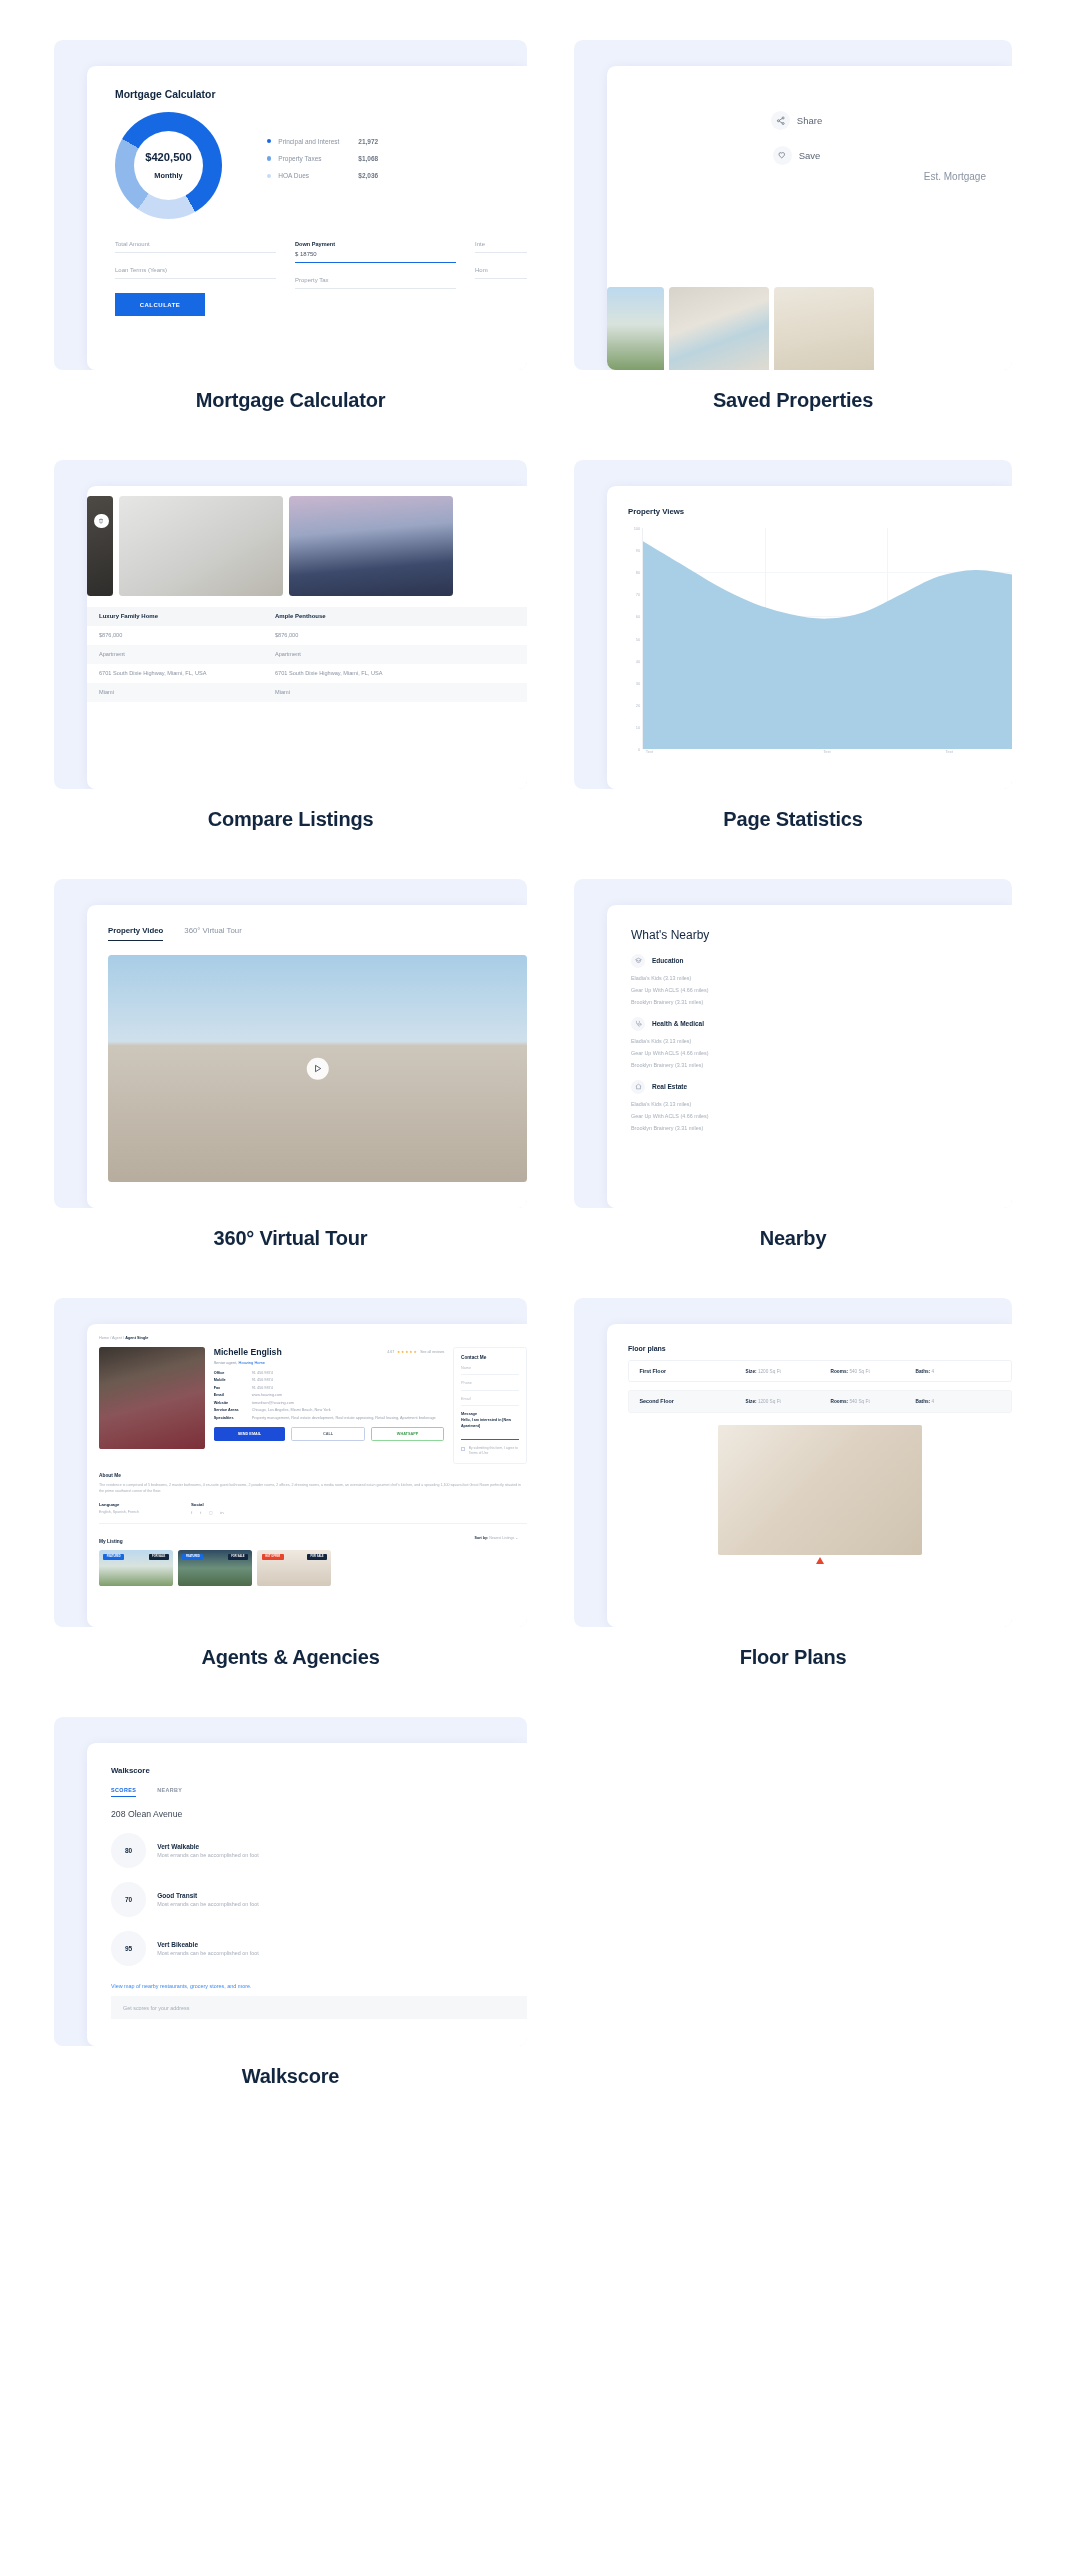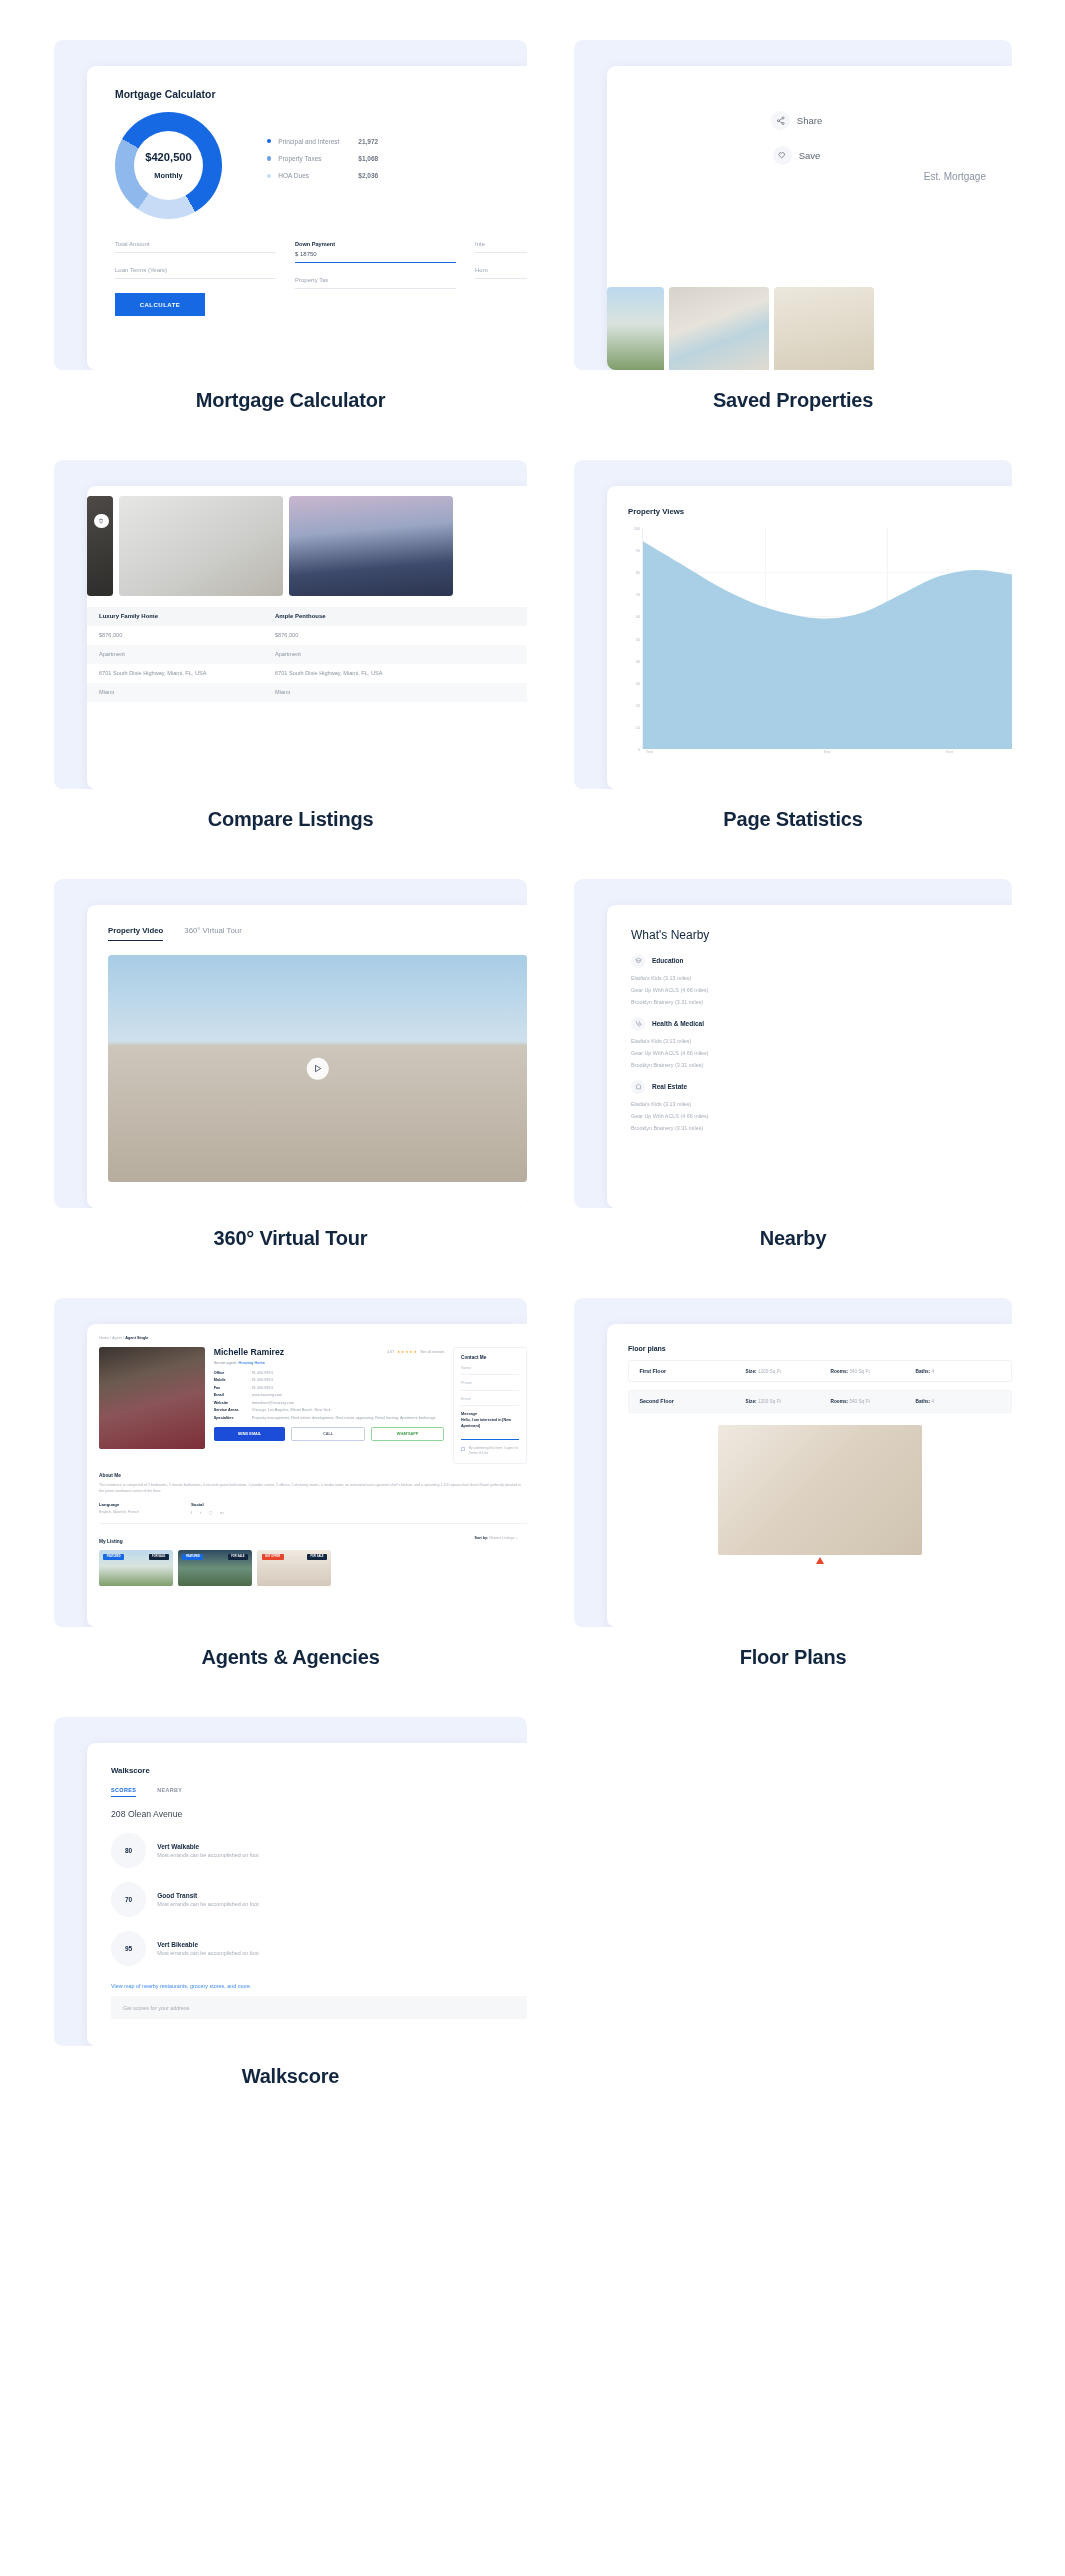--- a/index.html
+++ b/index.html
@@ -496,21 +496,21 @@
           <div class="ag">
             <div class="crumb">
               <span>Home / Agent / </span><b>Agent Single</b>
             </div>
             <div class="ag-main">
               <div class="ag-photo">
                   <div class="ph ph-portrait"></div>
                 </div>
               <div class="ag-info">
                 <div style="display:flex;align-items:center;justify-content:space-between">
-                  <div class="ag-nm">Michelle Ramirez</div>
+                  <div class="ag-nm">Michelle English</div>
                   <div style="display:flex;align-items:center;gap:2.6px;font-size:3.6px;color:#9aa3b1">
                     <span>4.67</span>
                     <span style="color:#f5a623;letter-spacing:0.9px">★★★★★</span>
                     <span>See all reviews</span>
                   </div>
                 </div>
                 <div class="ag-role">
                   <span>Senior agent, </span><a>Houzing Home</a>
                 </div>
                 <div class="ag-rows">

